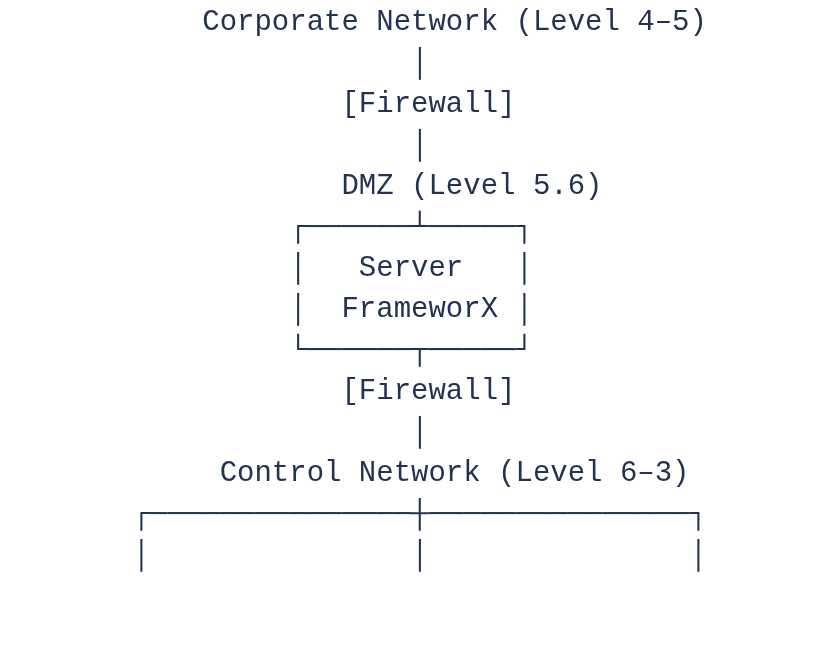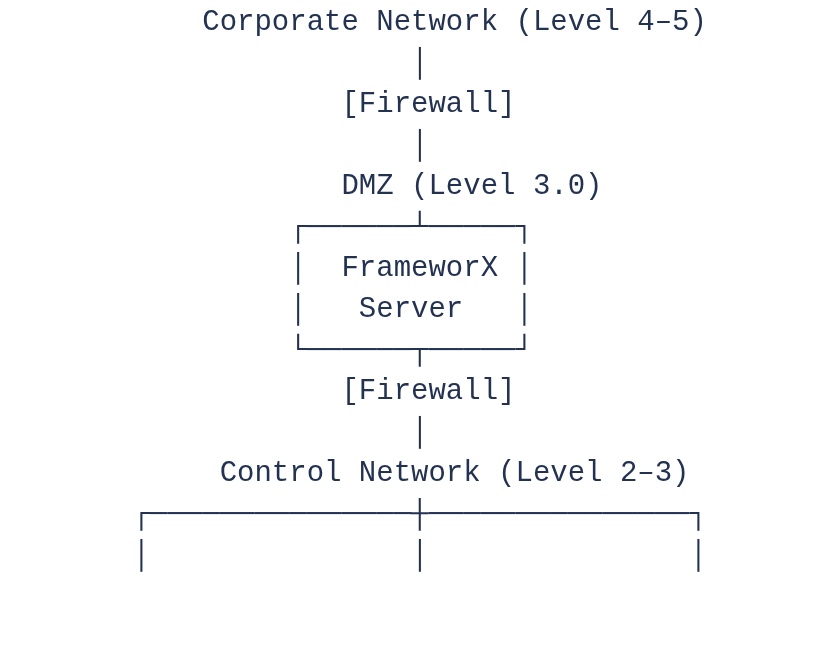--- a/index.html
+++ b/index.html
@@ -29,23 +29,23 @@
   }
 </style>
 </head>
 <body>
 
 <div class="diagram">
   <div class="line">        Corporate Network (Level 4–5)</div>
   <div class="line">                    │</div>
   <div class="line">                [Firewall]</div>
   <div class="line">                    │</div>
-  <div class="line">                DMZ (Level 3.0)</div>
+  <div class="line">                DMZ (Level 5.6)</div>
   <div class="line">             ┌──────┴─────┐</div>
+  <div class="line">             │   Server   │</div>
   <div class="line">             │  FrameworX │</div>
-  <div class="line">             │   Server   │</div>
   <div class="line">             └──────┬─────┘</div>
   <div class="line">                [Firewall]</div>
   <div class="line">                    │</div>
-  <div class="line">         Control Network (Level 2–3)</div>
+  <div class="line">         Control Network (Level 6–3)</div>
   <div class="line">    ┌───────────────┼───────────────┐</div>
   <div class="line">    │               │               │</div>
 </div>
 
 </body></html>

